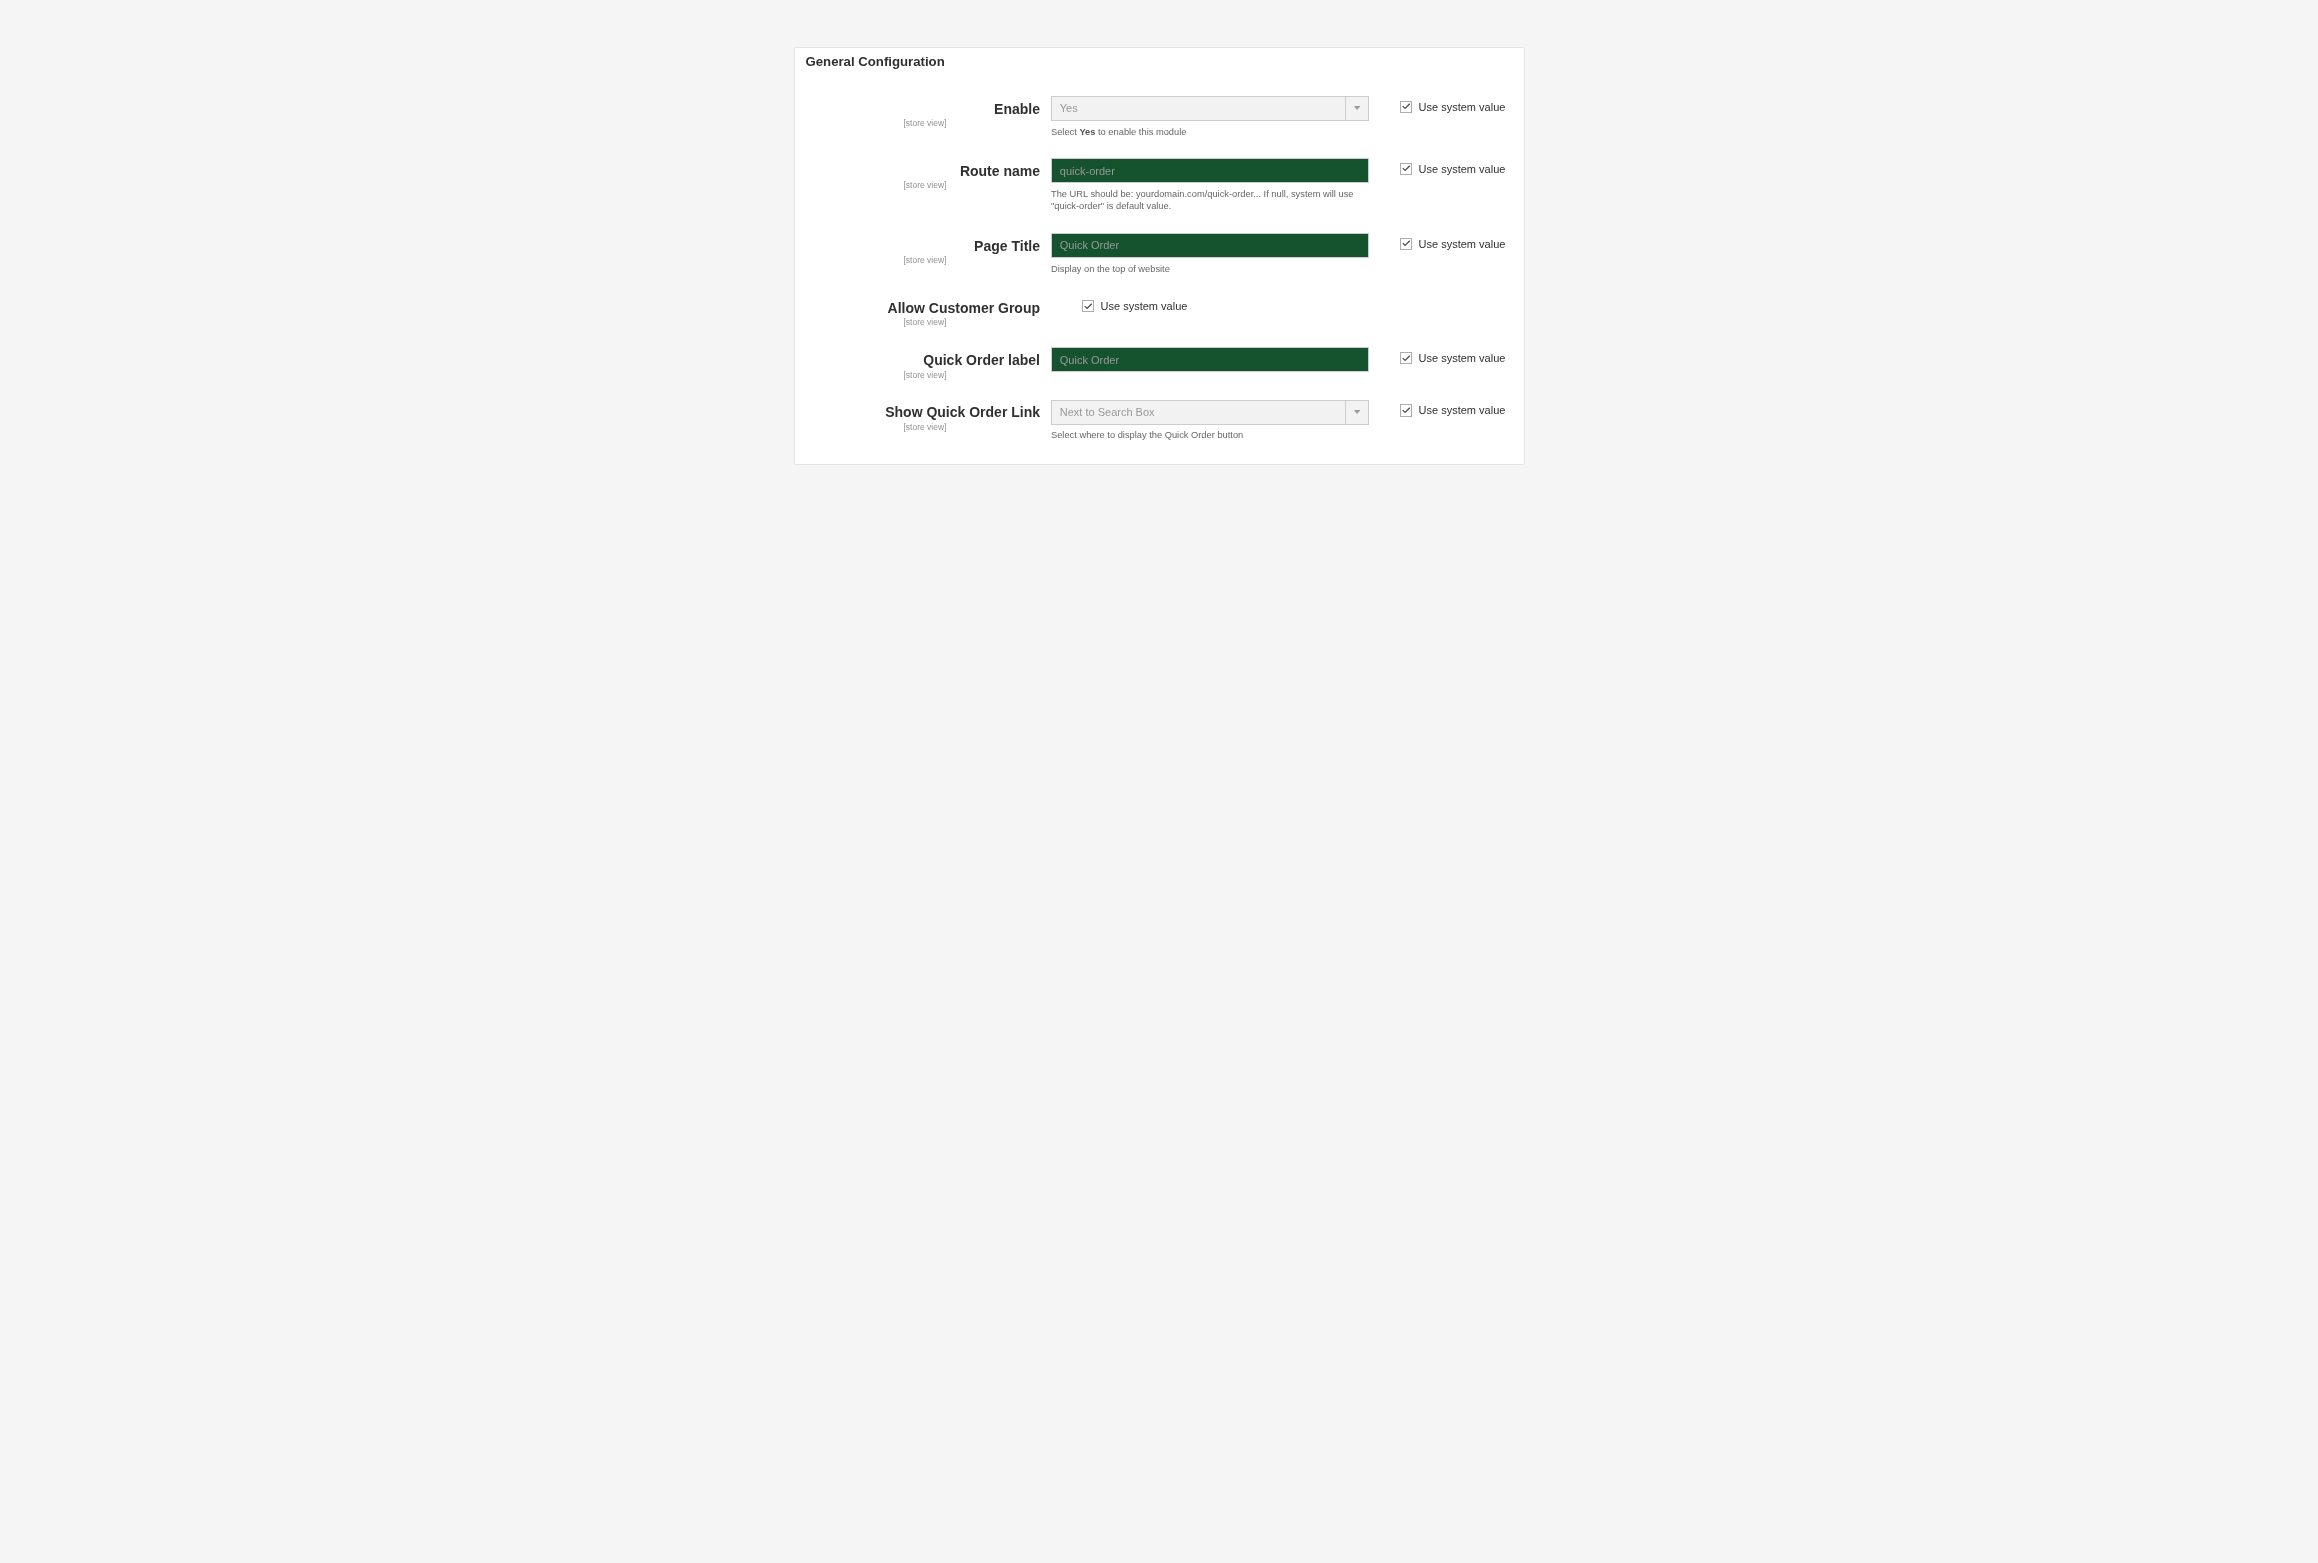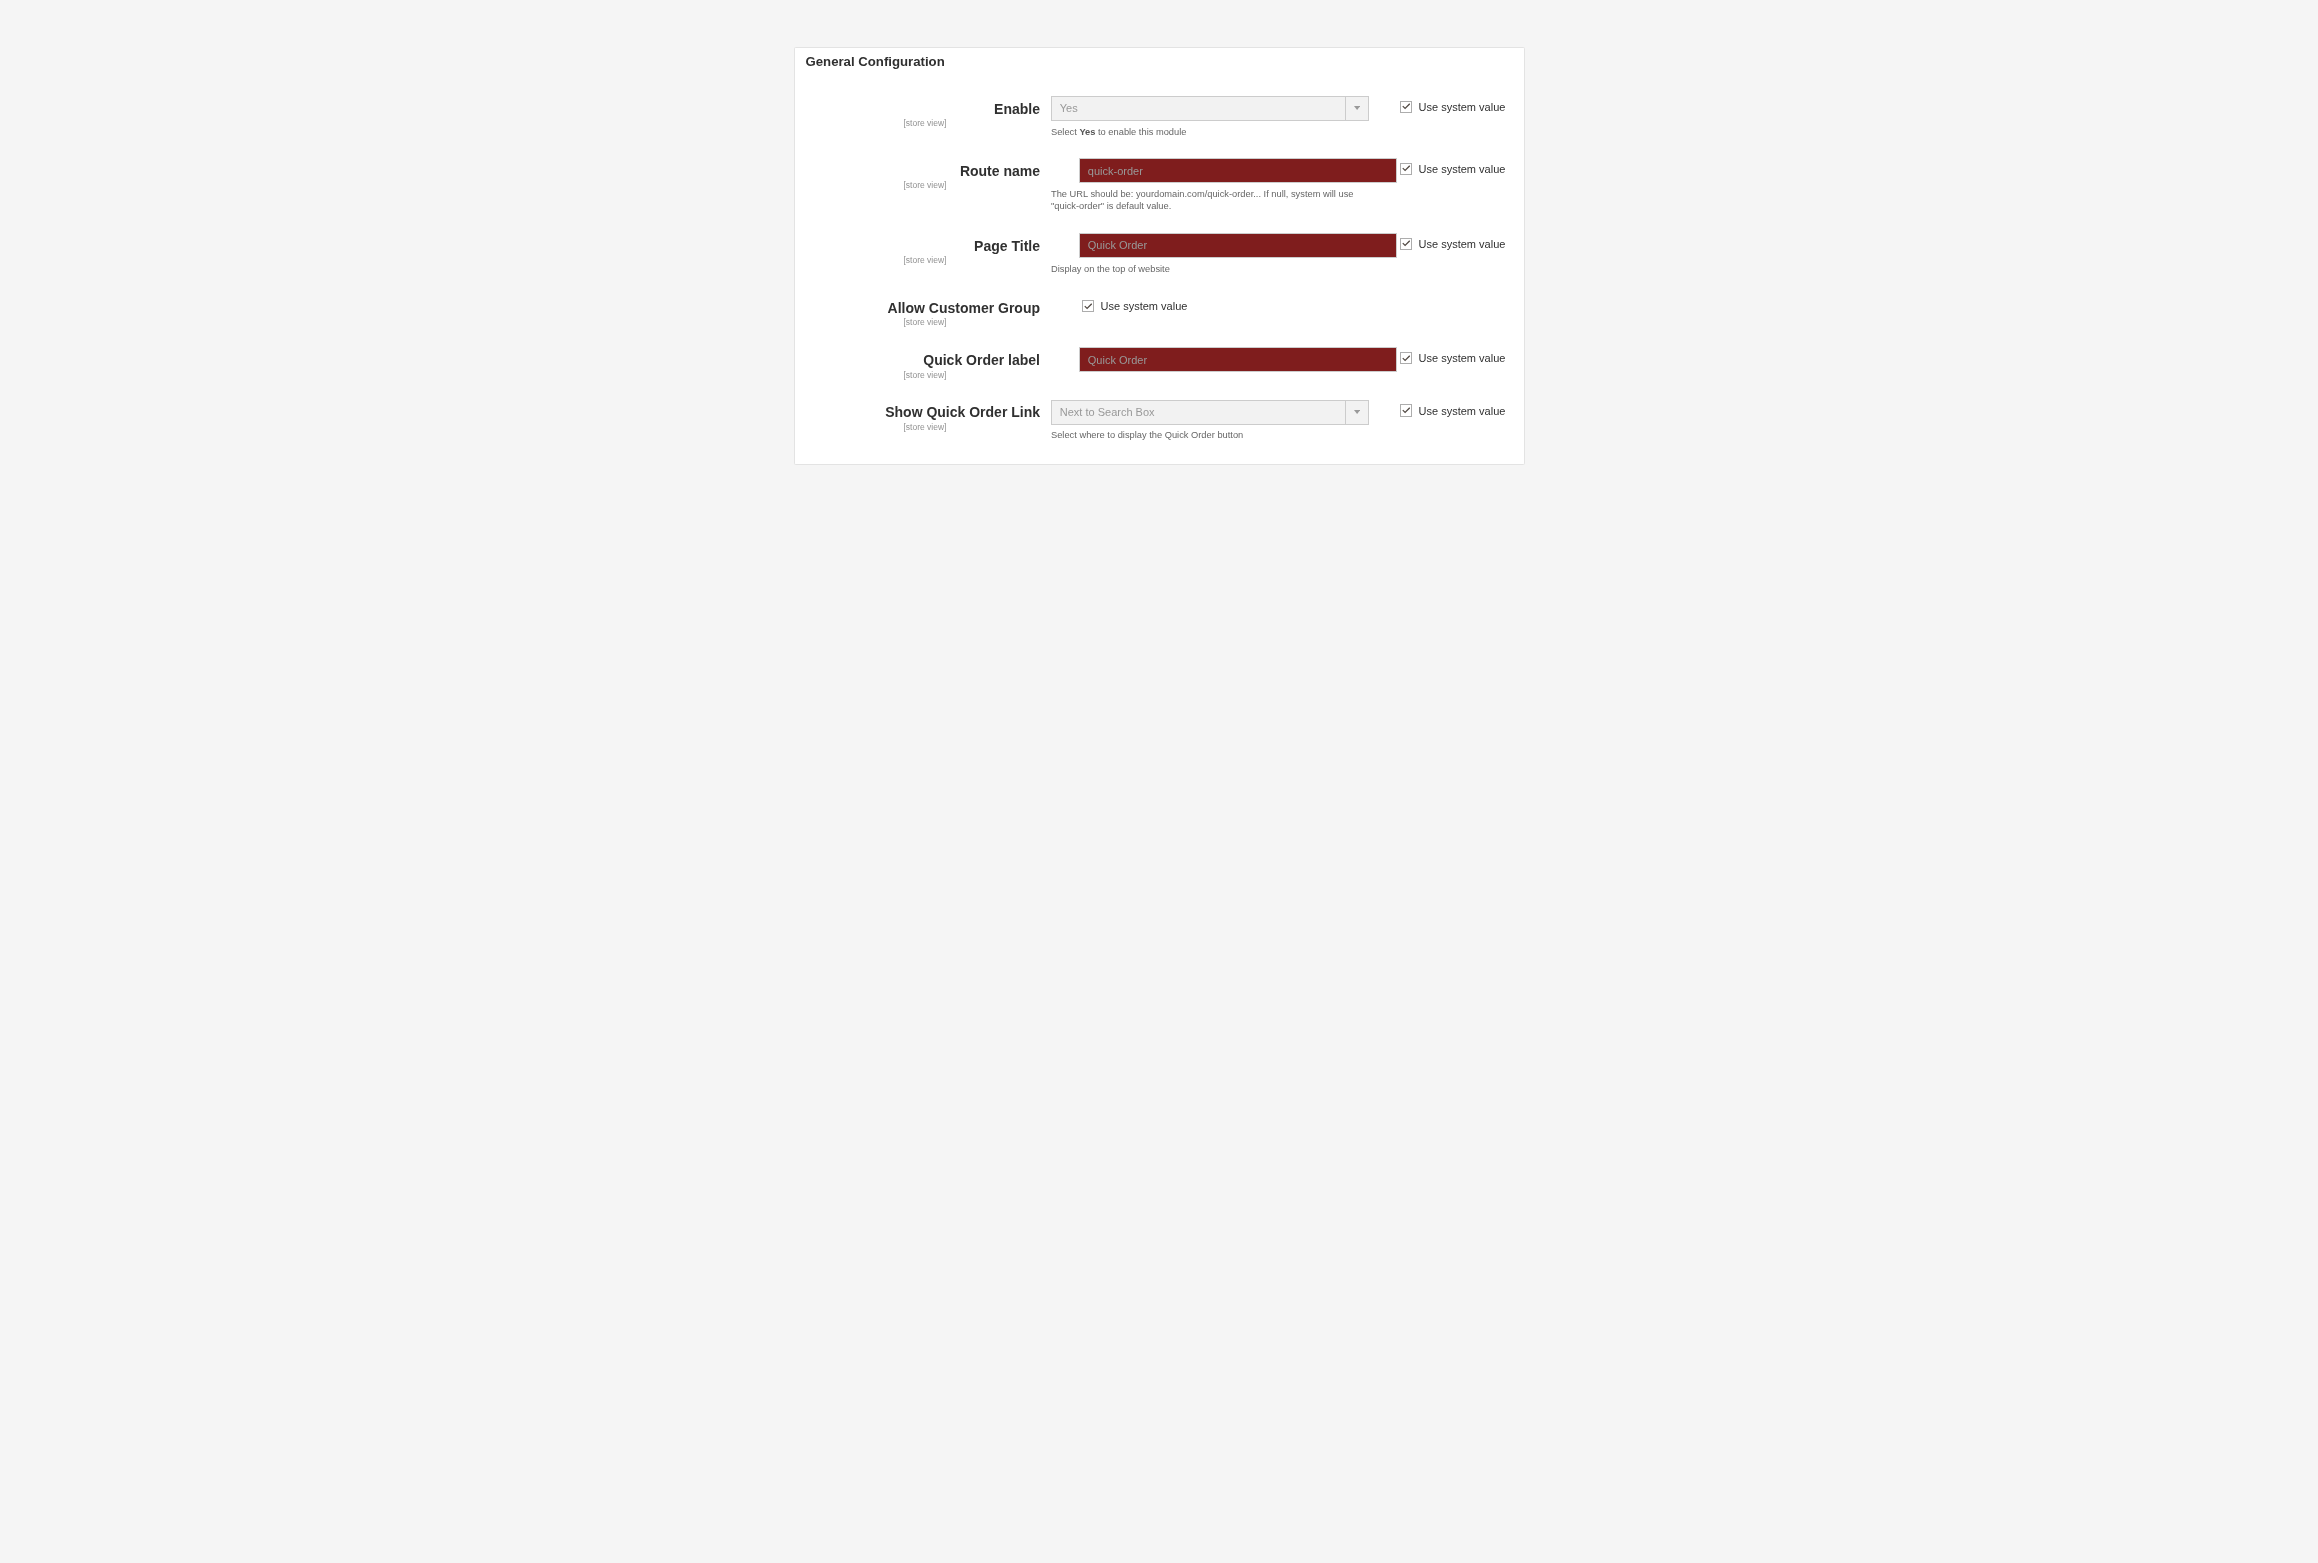--- a/index.html
+++ b/index.html
@@ -58,38 +58,37 @@
     text-align: center;
   }
   .input-col {
     width: 318px;
     flex-shrink: 0;
   }
   .system-col {
     flex: 1;
     padding-left: 31px;
     display: flex;
-    align-items: center;
+    align-items: flex-start;
     gap: 6.2px;
     padding-top: 4.7px;
   }
   .text-input {
     width: 100%;
     height: 25px;
     padding: 0 7.8px;
     border: 0.8px solid #adadad;
     color: #303030;
     font-size: 11px;
     background: #fff;
   }
   .text-input:disabled {
-    background: #7f1d1d;
+    background: #14532d;
     color: #999;
     border-color: #ccc;
-    margin-left: 28px;
   }
   .select-wrap {
     display: flex;
     width: 100%;
     border: 0.8px solid #ccc;
     height: 25px;
     background: #f2f2f2;
   }
   .select-display {
     flex: 1;

